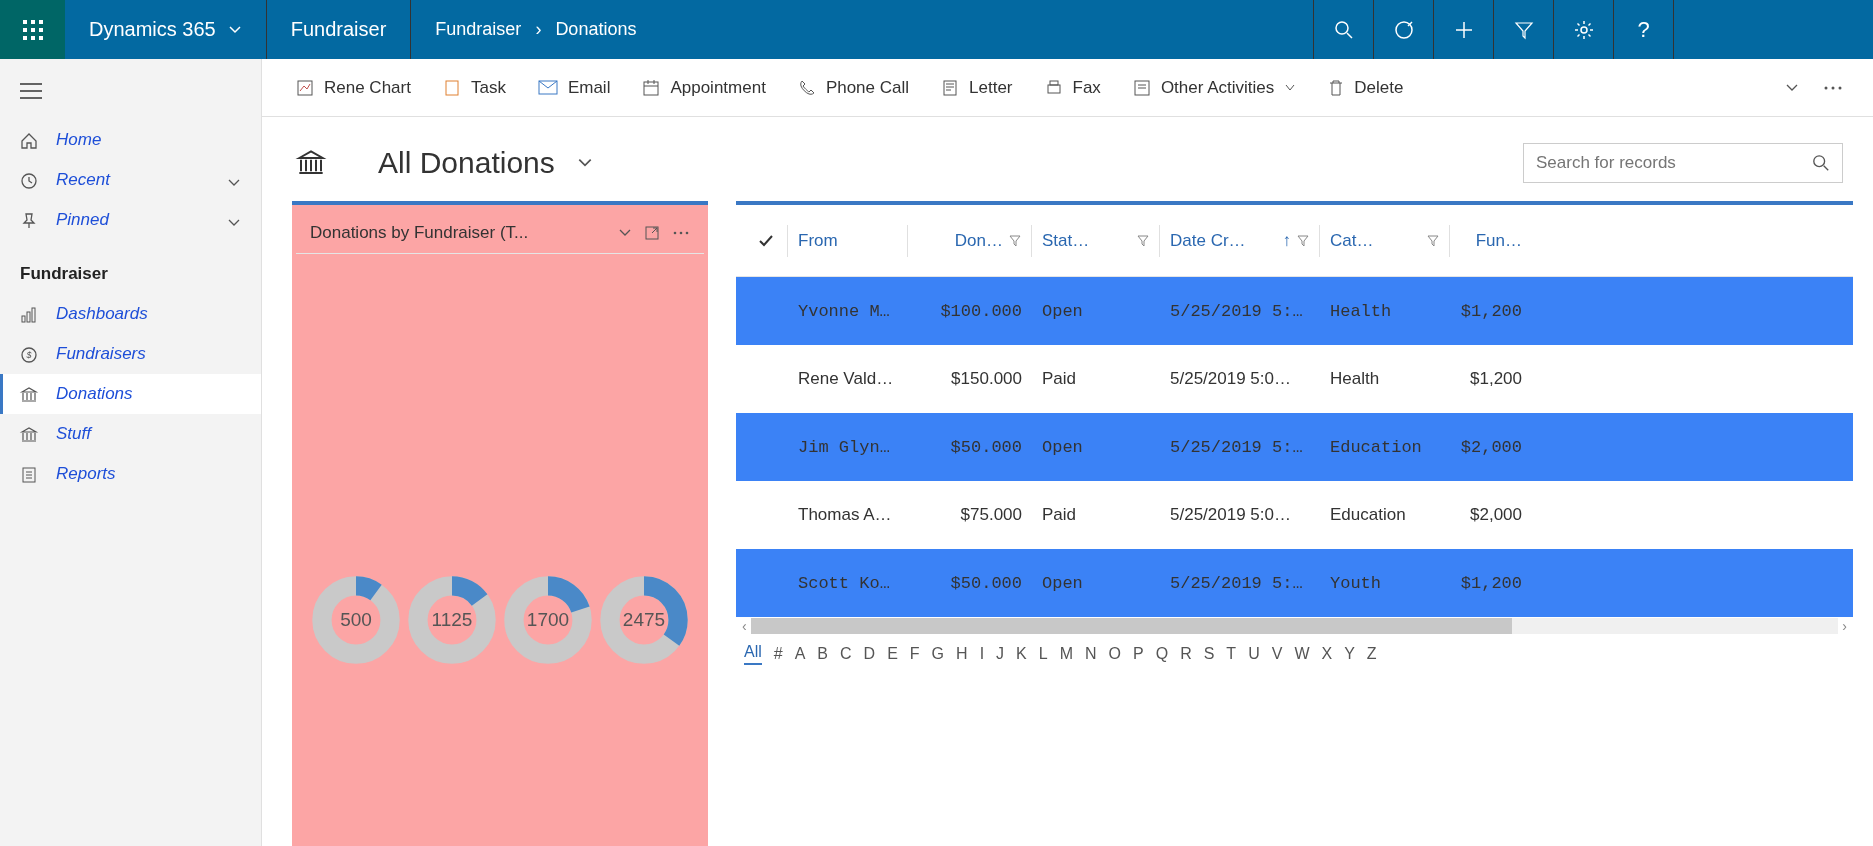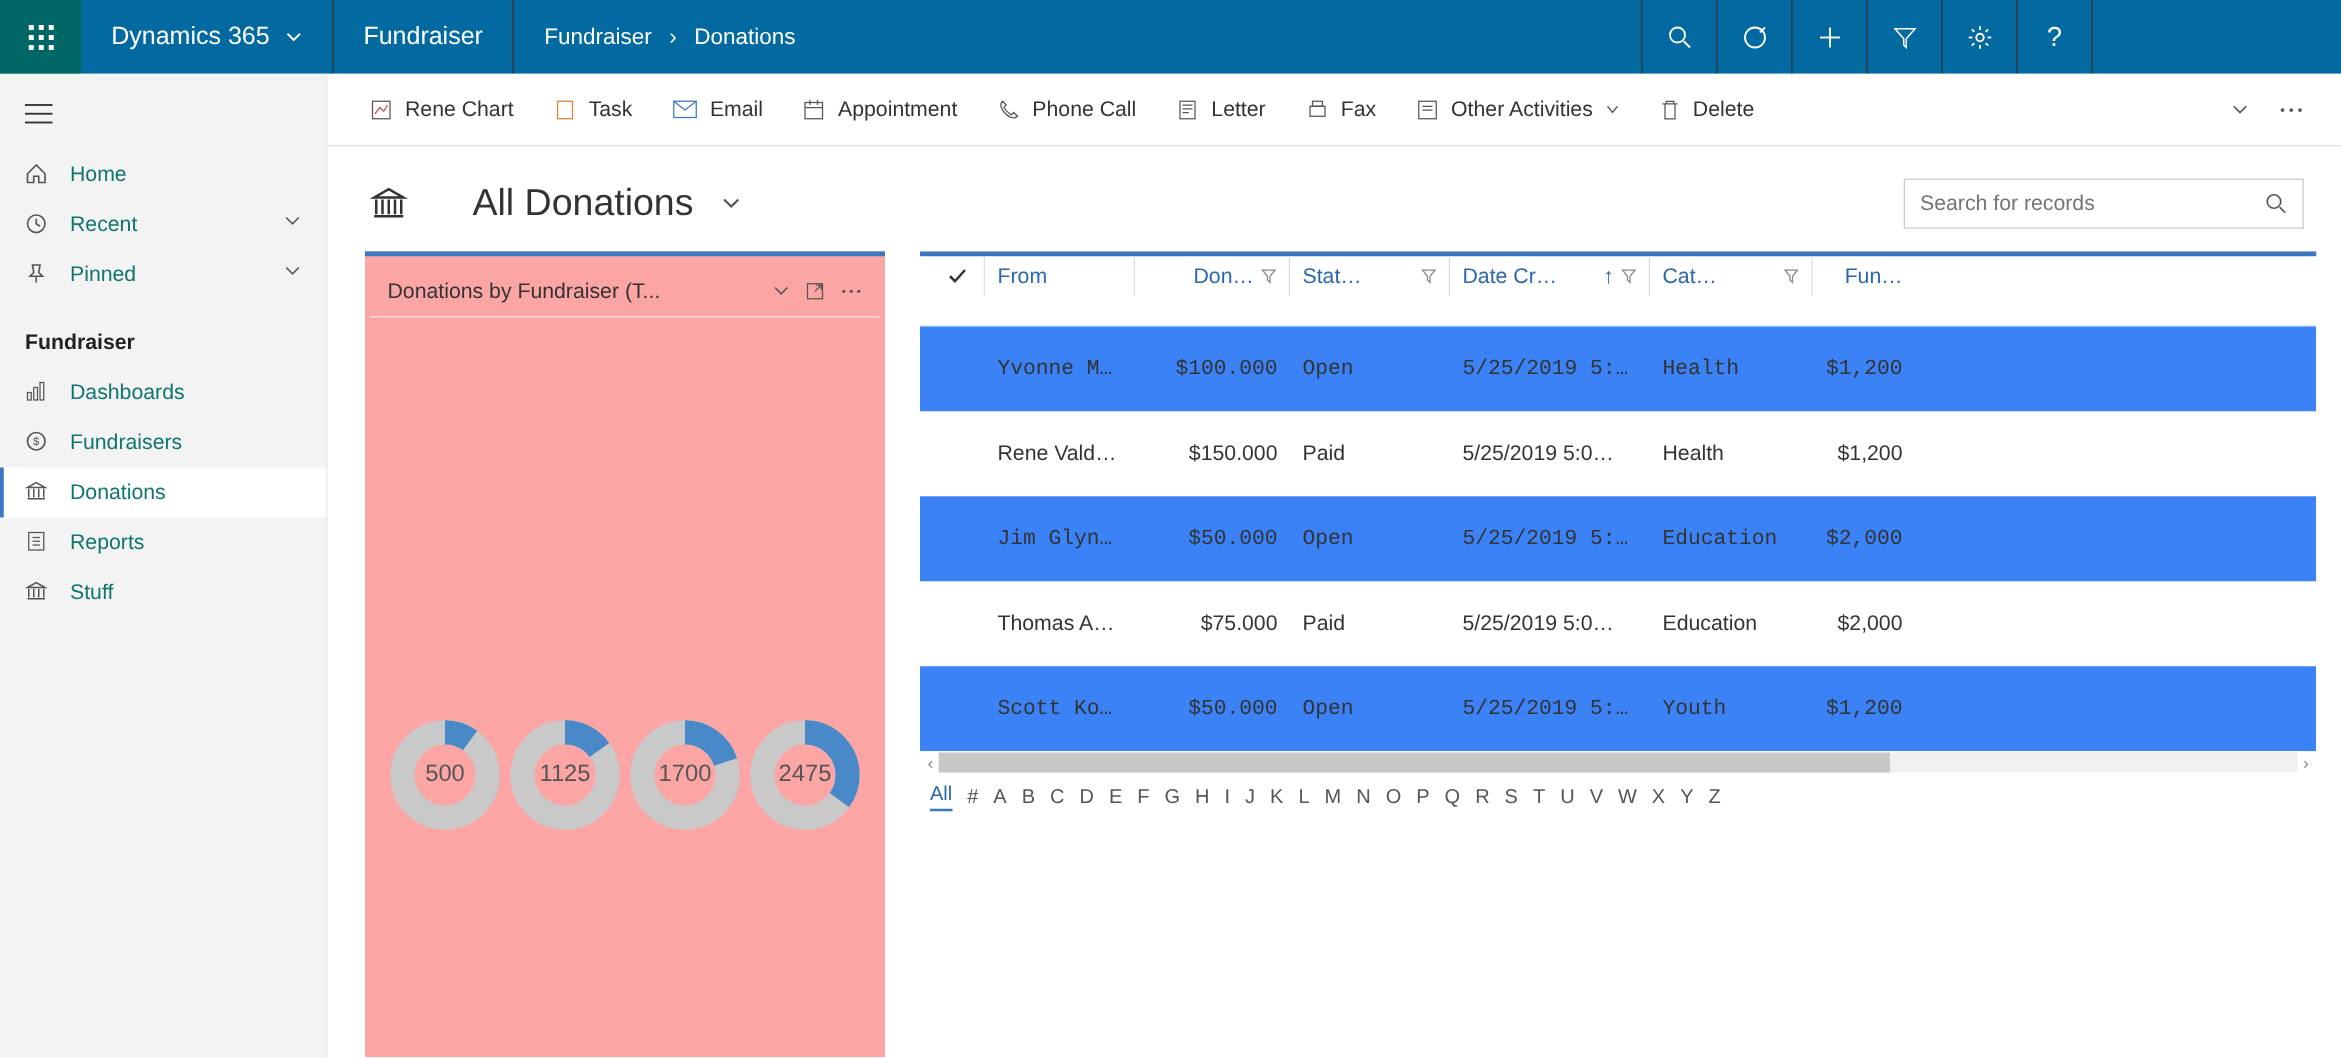--- a/index.html
+++ b/index.html
@@ -12,21 +12,21 @@
 .breadcrumb { display: flex; align-items: center; padding: 0 24px; font-size: 18px; gap: 14px; }
 .topbar-spacer { flex: 1; }
 .topbar-icons { display: flex; align-items: stretch; }
 .topbar-icon { width: 60px; display: flex; align-items: center; justify-content: center; border-left: 1px solid #333; }
 .topbar-user { width: 200px; display: flex; align-items: center; justify-content: flex-end; padding-right: 24px; border-left: 1px solid #333; }
 
 .main { display: flex; height: calc(100% - 59px); }
 
 .sidebar { width: 262px; background: #f3f3f3; border-right: 1px solid #e0e0e0; display: flex; flex-direction: column; padding-top: 6px; }
 .hamburger { padding: 18px 20px; }
-.sidebar-item { display: flex; align-items: flex-start; padding: 10px 20px; font-size: 17px; gap: 18px; cursor: pointer; color: #0f766e; }
+.sidebar-item { display: flex; align-items: flex-end; padding: 10px 20px; font-size: 17px; gap: 18px; cursor: pointer; color: #1d4ed8; font-style: italic; }
 .sidebar-item.active { background: #fff; border-left: 3px solid #3a78c4; padding-left: 17px; }
 .sidebar-item .chevron { margin-left: auto; }
 .sidebar-section { padding: 24px 20px 10px 20px; font-size: 17px; font-weight: 600; color: #222; }
 
 .content { flex: 1; background: #fff; display: flex; flex-direction: column; overflow: hidden; }
 
 .cmdbar { height: 58px; border-bottom: 1px solid #e0e0e0; display: flex; align-items: center; padding: 0 18px; gap: 0; }
 .cmd-item { display: flex; align-items: center; gap: 10px; padding: 0 16px; font-size: 17px; cursor: pointer; }
 .cmd-item svg, .cmd-icon { flex-shrink: 0; }
 .cmd-overflow { margin-left: auto; display: flex; align-items: center; gap: 24px; padding-right: 12px; }
@@ -43,21 +43,21 @@
 .chart-panel { width: 416px; border-top: 4px solid #3a78c4; background: #fca5a5; display: flex; flex-direction: column; }
 .chart-header { padding: 18px 14px 10px 14px; display: flex; align-items: center; gap: 12px; font-size: 17px; border-bottom: 1px solid #e5e5e5; margin: 0 4px; }
 .chart-header .txt { flex: 1; overflow: hidden; text-overflow: ellipsis; white-space: nowrap; }
 .donuts { display: flex; align-items: center; justify-content: center; gap: 6px; flex: 1; padding-top: 140px; }
 
 .donut { position: relative; width: 90px; height: 90px; }
 .donut svg { width: 100%; height: 100%; transform: rotate(-90deg); }
 .donut .num { position: absolute; top: 0; left: 0; width: 100%; height: 100%; display: flex; align-items: center; justify-content: center; font-size: 19px; color: #555; }
 
 .grid-panel { flex: 1; border-top: 4px solid #3a78c4; display: flex; flex-direction: column; overflow: hidden; }
-.grid-header { display: flex; height: 56px; padding: 0 8px; border-bottom: 1px solid #e5e5e5; }
+.grid-header { display: flex; align-items: center; height: 72px; padding: 0 8px; border-bottom: 1px solid #e5e5e5; }
 .gh-check { width: 44px; display: flex; justify-content: center; border-right: 1px solid #e0e0e0; height: 32px; align-items: center; }
 .gh-col { display: flex; align-items: center; padding: 0 10px; color: #2a67b0; font-size: 17px; border-right: 1px solid #e0e0e0; height: 32px; overflow: hidden; }
 .gh-col .lbl { overflow: hidden; text-overflow: ellipsis; white-space: nowrap; flex: 1; }
 .gh-col .filter { margin-left: 6px; color: #888; }
 .gh-col .sort { color: #2a67b0; margin-left: 4px; }
 
 .grid-rows { overflow-y: auto; }
 .grid-row { display: flex; align-items: center; height: 68px; padding: 0 8px; font-size: 17px; }
 .grid-row.alt { background: #3b82f6; font-family: Liberation Mono, monospace; }
 .gc { padding: 0 10px; overflow: hidden; text-overflow: ellipsis; white-space: nowrap; }
@@ -212,32 +212,32 @@
       <span>Fundraisers</span>
     </div>
     <div class="sidebar-item active">
       <svg width="18" height="18" viewBox="0 0 18 18">
           <path d="M2 6 L9 2 L16 6 Z M3 7 V14 M7 7 V14 M11 7 V14 M15 7 V14 M2 15 H16" stroke="#555" stroke-width="1.2" fill="none"></path>
         </svg>
       <span>Donations</span>
     </div>
     <div class="sidebar-item">
       <svg width="18" height="18" viewBox="0 0 18 18">
+          <path d="M2 6 L9 2 L16 6 Z M3 7 V14 M7 7 V14 M11 7 V14 M15 7 V14 M2 15 H16" stroke="#555" stroke-width="1.2" fill="none"></path>
+        </svg>
+      <span>Stuff</span>
+    </div>
+    <div class="sidebar-item">
+      <svg width="18" height="18" viewBox="0 0 18 18">
           <rect x="3" y="2" width="12" height="14" stroke="#555" fill="none"></rect>
           <line x1="6" y1="6" x2="12" y2="6" stroke="#555"></line>
           <line x1="6" y1="9" x2="12" y2="9" stroke="#555"></line>
           <line x1="6" y1="12" x2="12" y2="12" stroke="#555"></line>
         </svg>
       <span>Reports</span>
-    </div>
-    <div class="sidebar-item">
-      <svg width="18" height="18" viewBox="0 0 18 18">
-          <path d="M2 6 L9 2 L16 6 Z M3 7 V14 M7 7 V14 M11 7 V14 M15 7 V14 M2 15 H16" stroke="#555" stroke-width="1.2" fill="none"></path>
-        </svg>
-      <span>Stuff</span>
     </div>
   </div>
 
   <div class="content">
 
     <div class="cmdbar">
       <div class="cmd-item">
         <svg width="18" height="18" viewBox="0 0 18 18">
             <rect x="2" y="2" width="14" height="14" stroke="#555" fill="none"></rect>
             <polyline points="4,12 8,7 11,10 14,5" stroke="#c0504d" fill="none"></polyline>

